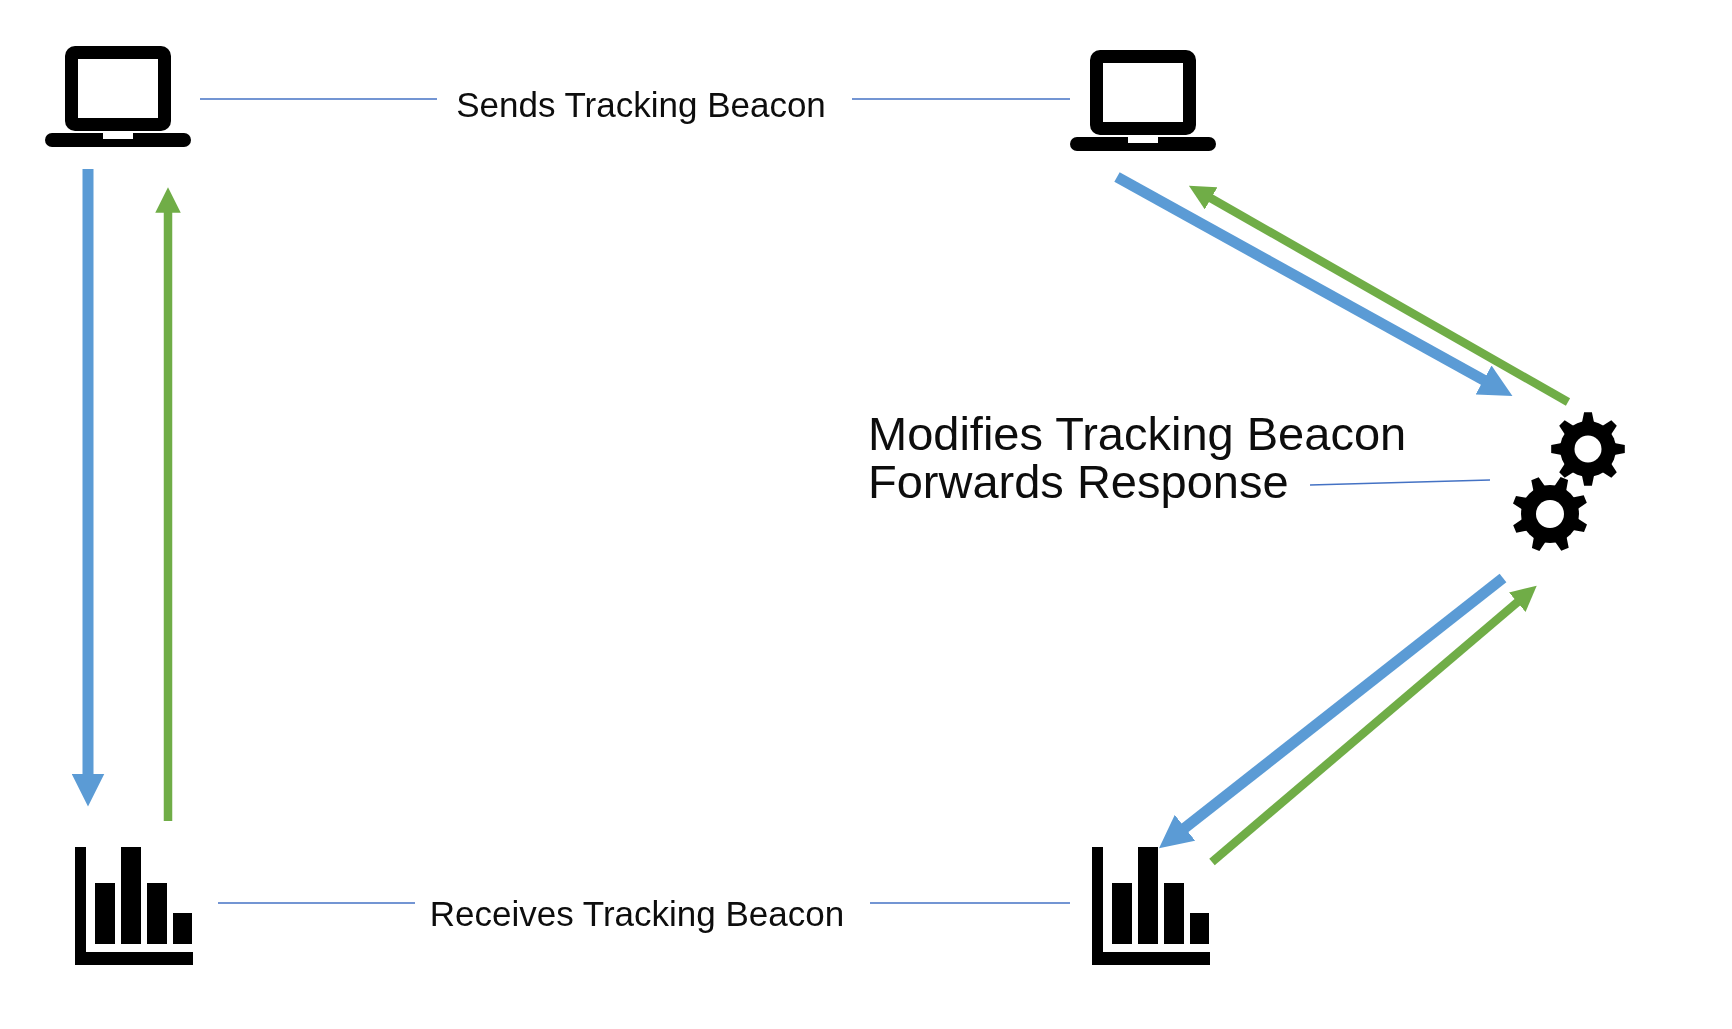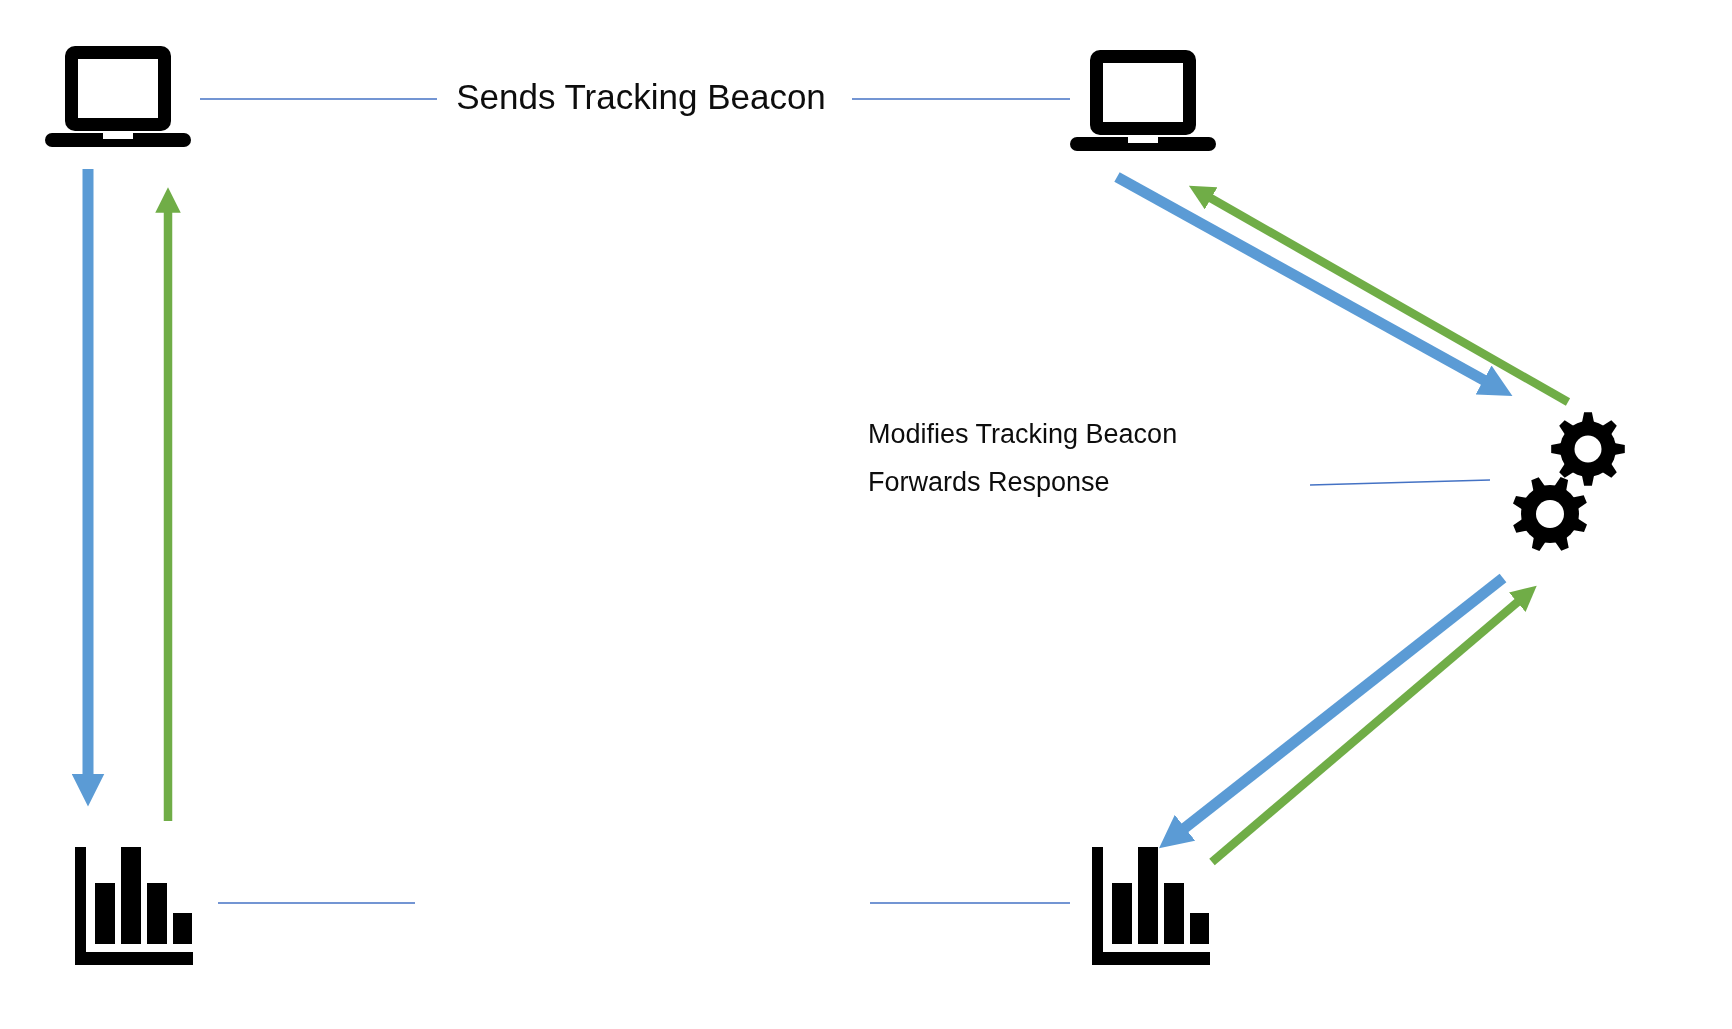--- a/index.html
+++ b/index.html
@@ -14,24 +14,25 @@
   .fill-bg    { fill: var(--bg, #fff); }
   .fill-blue  { fill: var(--arrow-blue, #5B9BD5); }
   .fill-green { fill: var(--arrow-green, #70AD47); }
   .arrow-blue  { stroke: var(--arrow-blue, #5B9BD5); stroke-width: 11; fill: none; }
   .arrow-green { stroke: var(--arrow-green, #70AD47); stroke-width: 8.5; fill: none; }
   .connector   { stroke: var(--connector, #4472C4); stroke-width: 1.6; fill: none; }
   .label {
     position: absolute; white-space: nowrap;
     font-size: 35px; color: var(--text, #0d0d0d);
     transform: translate(-50%, -50%);
+    margin-top: 8px;
   }
   .label-block {
     position: absolute; white-space: nowrap;
-    font-size: 27px; line-height: 48px; color: var(--text, #0d0d0d);
+    font-size: 47px; line-height: 48px; color: var(--text, #0d0d0d);
   }
 </style>
 </head>
 <body>
 
 <div id="stage">
 
   <svg id="diagram-svg" width="1732" height="1029" viewBox="0 0 1732 1029">
     <defs>
       <marker id="head-blue" viewBox="0 0 10 10" refX="5" refY="5" markerWidth="3" markerHeight="3" orient="auto">
@@ -83,19 +84,20 @@
       <circle cx="1588" cy="449" r="28" class="fill-icon"></circle>
       <circle cx="1588" cy="449" r="13.5" class="fill-bg"></circle>
       <polygon id="gear2-teeth" class="fill-icon" points="1577.7,518.4 1587.0,524.6 1584.0,532.1 1572.9,530.1 1566.5,536.7 1568.7,547.7 1561.3,550.8 1554.9,541.6 1545.6,541.7 1539.4,551.0 1531.9,548.0 1533.9,536.9 1527.3,530.5 1516.3,532.7 1513.2,525.3 1522.4,518.9 1522.3,509.6 1513.0,503.4 1516.0,495.9 1527.1,497.9 1533.5,491.3 1531.3,480.3 1538.7,477.2 1545.1,486.4 1554.4,486.3 1560.6,477.0 1568.1,480.0 1566.1,491.1 1572.7,497.5 1583.7,495.3 1586.8,502.7 1577.6,509.1"></polygon>
       <circle cx="1550" cy="514" r="29" class="fill-icon"></circle>
       <circle cx="1550" cy="514" r="14" class="fill-bg"></circle>
     </g>
   </svg>
 
   <div class="label" style="left:641px; top:97px">Sends Tracking Beacon</div>
 
+  <div class="label" style="left:637px; top:906px">Receives Tracking Beacon</div>
 
   <div class="label-block" style="left:868px; top:410px">
     <div>Modifies Tracking Beacon</div>
     <div>Forwards Response</div>
   </div>
 
 </div>
 
 </body></html>

